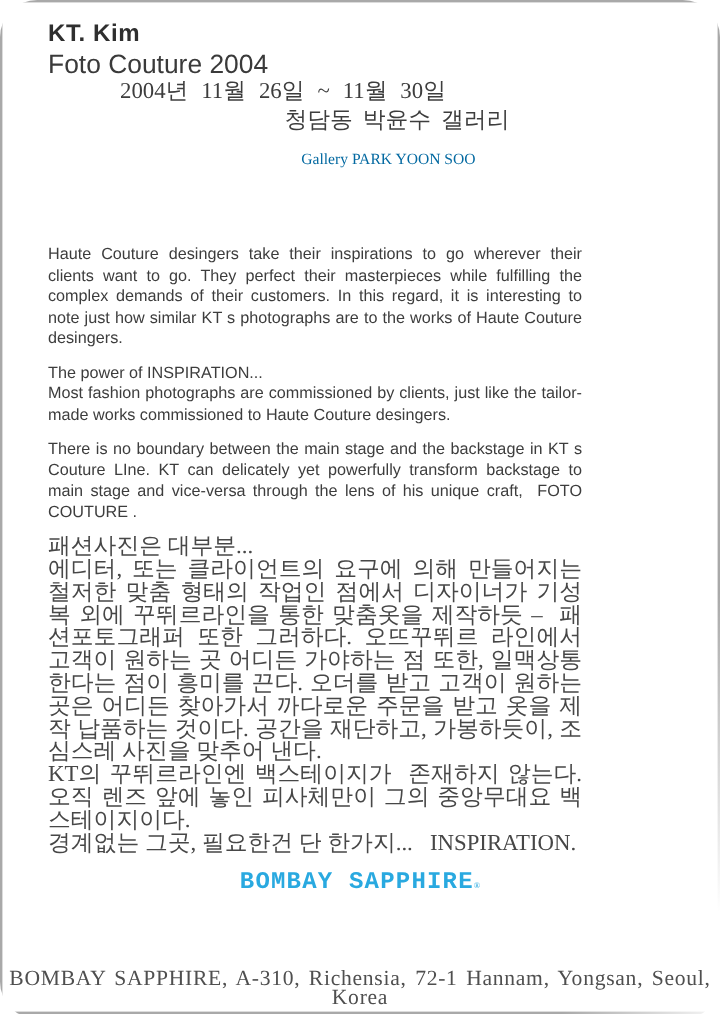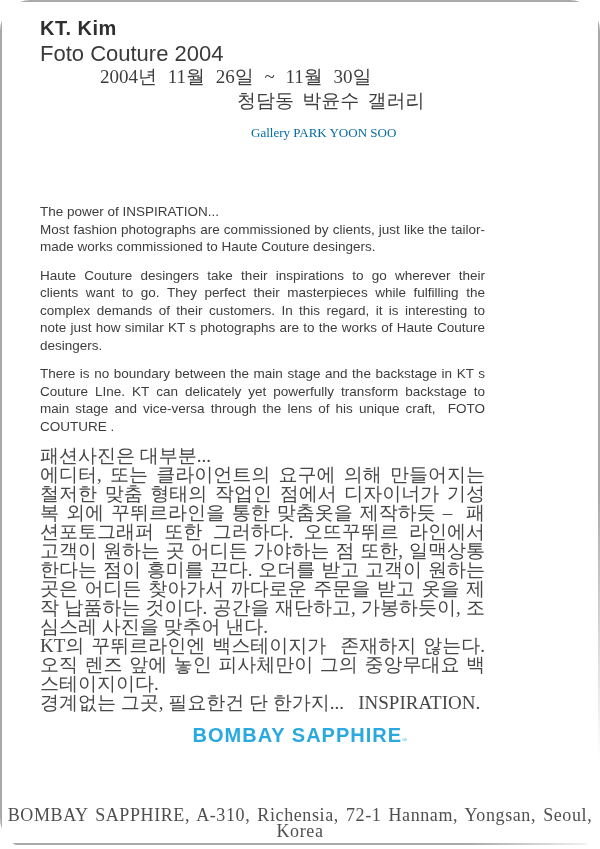--- a/index.html
+++ b/index.html
@@ -67,21 +67,21 @@
     font-size:19px; line-height:19px; color:#474747;
     font-family:"Liberation Serif", serif;
   }
 
   
   .brand-logo {
     position:absolute; top:724px; left:0; width:100%;
     text-align:center;
   }
   .brand-logo .logo-text {
-    font-family:Liberation Sans, sans-serif;
+    font-family:Liberation Mono, monospace;
     font-weight:bold; font-size:20px; letter-spacing:1px;
     color:#29a9e0;
   }
   .brand-logo .reg-mark {
     font-family:"Liberation Serif", serif;
     font-size:7px; color:#29a9e0; vertical-align:baseline;
   }
 
   
   .doc-footer {
@@ -105,23 +105,23 @@
 
   <header>
     <h1 class="artist-name">KT. Kim</h1>
     <div class="exhibition-title">Foto Couture 2004</div>
     <div class="exhibition-dates">2004년 11월 26일 ~ 11월 30일</div>
     <div class="venue-kr">청담동 박윤수 갤러리</div>
     <div class="venue-en">Gallery PARK YOON SOO</div>
   </header>
 
   <main class="doc-body">
+    <p>Haute Couture desingers take their inspirations to go wherever their clients want to go. They perfect their masterpieces while fulfilling the complex demands of their customers. In this regard, it is interesting to note just how similar KT s photographs are to the works of Haute Couture desingers.</p>
     <p>The power of INSPIRATION...
 Most fashion photographs are commissioned by clients, just like the tailor-made works commissioned to Haute Couture desingers.</p>
-    <p>Haute Couture desingers take their inspirations to go wherever their clients want to go. They perfect their masterpieces while fulfilling the complex demands of their customers. In this regard, it is interesting to note just how similar KT s photographs are to the works of Haute Couture desingers.</p>
     <p>There is no boundary between the main stage and the backstage in KT s Couture LIne. KT can delicately yet powerfully transform backstage to main stage and vice-versa through the lens of his unique craft, &nbsp;FOTO COUTURE .</p>
     <p class="kr">패션사진은 대부분...
 에디터, 또는 클라이언트의 요구에 의해 만들어지는 철저한 맞춤 형태의 작업인 점에서 디자이너가 기성복 외에 꾸뛰르라인을 통한 맞춤옷을 제작하듯 – &nbsp;패션포토그래퍼 또한 그러하다. 오뜨꾸뛰르 라인에서 고객이 원하는 곳 어디든 가야하는 점 또한, 일맥상통 한다는 점이 흥미를 끈다. 오더를 받고 고객이 원하는 곳은 어디든 찾아가서 까다로운 주문을 받고 옷을 제작 납품하는 것이다. 공간을 재단하고, 가봉하듯이, 조심스레 사진을 맞추어 낸다.
 KT의 꾸뛰르라인엔 백스테이지가 &nbsp;존재하지 않는다. 오직 렌즈 앞에 놓인 피사체만이 그의 중앙무대요 백스테이지이다.
 경계없는 그곳, 필요한건 단 한가지...&nbsp;&nbsp; INSPIRATION.</p>
   </main>
 
   <div class="brand-logo">
     <span class="logo-text">BOMBAY SAPPHIRE</span><span class="reg-mark">®</span>
   </div>

